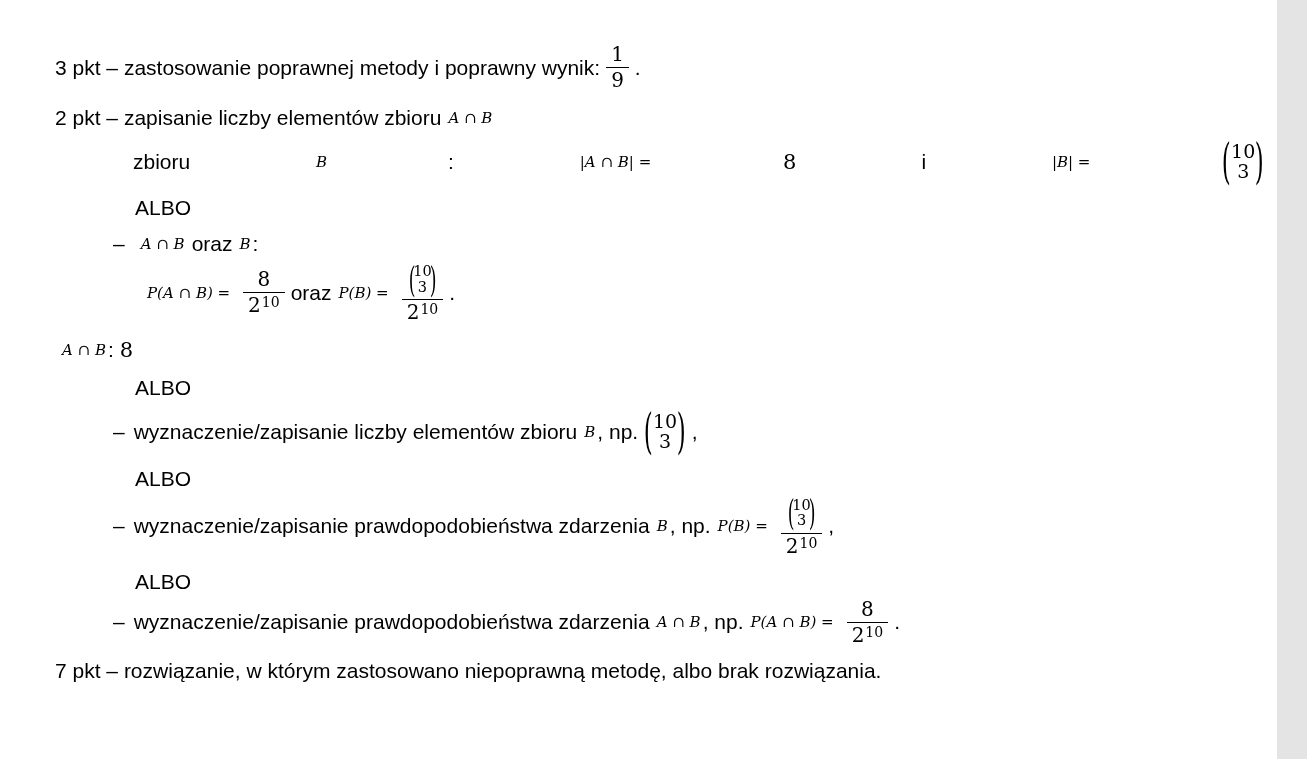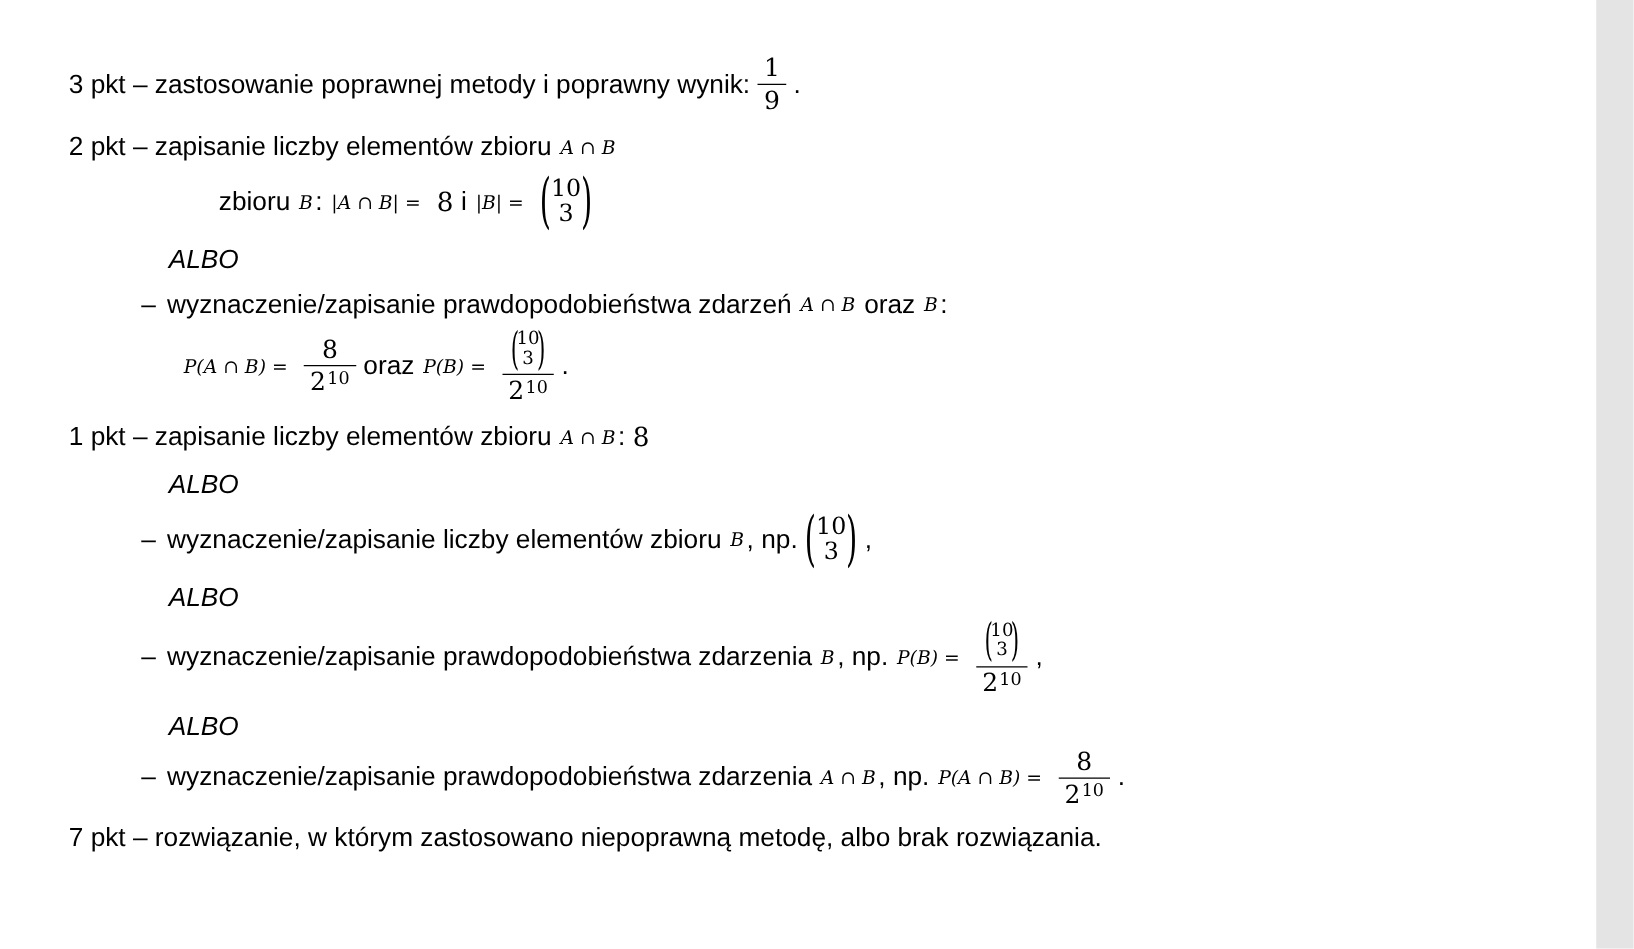--- a/index.html
+++ b/index.html
@@ -27,26 +27,26 @@
   .binom{display:inline-flex;align-items:center;font-family:"DejaVu Serif",serif;
          font-style:normal;margin:0 6px;}
   .binom .p{display:inline-block;font-size:48px;font-weight:400;line-height:0.95;
             transform:scaleX(.48);margin:0 -5px;}
   .binom .col{display:inline-flex;flex-direction:column;align-items:center;
               line-height:1.05;font-size:19px;}
   .binom.sm .p{font-size:36px;margin:0 -6px;}
   .binom.sm .col{font-size:14.5px;line-height:1.05;}
   .frac .num .binom{margin:0;}
   
-  .ind-cont{margin-left:120px;}
+  .ind-cont{margin-left:78px;justify-content:space-between;}
   .ind-albo{margin-left:80px;}
   .ind-form{margin-left:85px;}
   .bullet{margin-left:58px;}
   .dash{margin-right:9px;}
-  .albo{font-style:italic;text-align:right;}
+  .albo{text-align:right;}
   
   .mt16{margin-top:16px;}.mt14{margin-top:14px;}.mt12{margin-top:12px;}
   .mt10{margin-top:10px;}.mt8{margin-top:8px;}.mt6{margin-top:6px;}.mt4{margin-top:4px;}
   
   .gutter{position:absolute;left:1277px;top:0;width:30px;height:759px;background:#e4e4e4;}
 </style>
 </head>
 <body>
 
 <div class="page">
@@ -83,21 +83,20 @@
       <span class="p">)</span>
     </span>
   </div>
 
   <div class="row ind-albo albo mt10">
     <span class="t">ALBO</span>
   </div>
 
   <div class="row bullet mt10">
     <span class="dash">–</span>
-    <span class="t">wyznaczenie/zapisanie prawdopodobieństwa zdarzeń</span>
     <span class="m">A ∩ B</span>
     <span class="t">oraz</span>
     <span class="m tight">B</span>
     <span class="t">:</span>
   </div>
 
   <div class="row ind-form mt6">
     <span class="m">P(A ∩ B) =</span>
     <span class="frac">
       <span class="num">8</span>
@@ -115,21 +114,20 @@
           </span>
           <span class="p">)</span>
         </span>
       </span>
       <span class="den"><span>2</span><sup>10</sup></span>
     </span>
     <span class="t">.</span>
   </div>
 
   <div class="row mt14">
-    <span class="t">1 pkt – zapisanie liczby elementów zbioru</span>
     <span class="m tight">A ∩ B</span>
     <span class="t">:</span>
     <span class="mu">8</span>
   </div>
 
   <div class="row ind-albo albo mt12">
     <span class="t">ALBO</span>
   </div>
 
   <div class="row bullet mt8">

